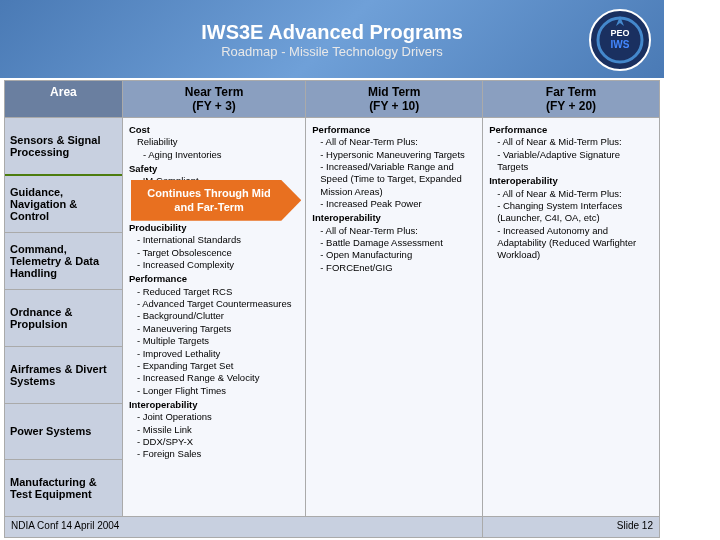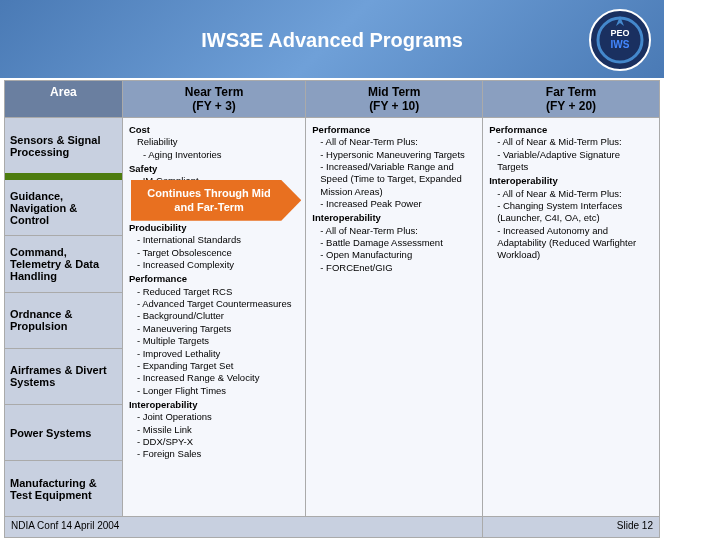--- a/index.html
+++ b/index.html
@@ -99,20 +99,21 @@
   </style>
 </head>
 <body>
 
 <div style="width:664px;height:540px;display:flex;flex-direction:column;">
 
   <div class="header">
     <div style="width:64px;"></div>
     <div class="header-text">
       <div class="header-title">IWS3E Advanced Programs</div>
+      <div class="header-subtitle">Roadmap - Missile Technology Drivers</div>
     </div>
 
     <div class="logo">
       <svg width="64" height="64" viewBox="0 0 64 64">
         <circle cx="32" cy="32" r="30" fill="#1a3060" stroke="#fff" stroke-width="2"></circle>
         <circle cx="32" cy="32" r="22" fill="none" stroke="#4488cc" stroke-width="3"></circle>
         <text x="32" y="28" text-anchor="middle" fill="#fff" font-size="9" font-weight="bold">PEO</text>
         <text x="32" y="40" text-anchor="middle" fill="#4488ff" font-size="10" font-weight="bold">IWS</text>
         <polygon points="32,8 36,18 32,15 28,18" fill="#4488cc"></polygon>
       </svg>
@@ -145,21 +146,21 @@
             <div>Far Term</div>
             <div>(FY + 20)</div>
           </th>
         </tr>
       </thead>
       <tbody>
         <tr>
 
           <td style="background:#c8d0e0;border:1px solid #aaa;vertical-align:top;padding:0;">
             <div style="display:flex;flex-direction:column;height:100%;">
-              <div class="area-cell" style="flex:1;display:flex;align-items:center;border-bottom:7px solid #4d7c0f;">
+              <div class="area-cell" style="flex:1;display:flex;align-items:center;border-bottom:2px solid #4d7c0f;">
                 <span>Sensors &amp; Signal Processing</span>
               </div>
               <div class="area-cell" style="flex:1;display:flex;align-items:center;border-bottom:1px solid #aaa;">
                 <span>Guidance, Navigation &amp; Control</span>
               </div>
               <div class="area-cell" style="flex:1;display:flex;align-items:center;border-bottom:1px solid #aaa;">
                 <span>Command, Telemetry &amp; Data Handling</span>
               </div>
               <div class="area-cell" style="flex:1;display:flex;align-items:center;border-bottom:1px solid #aaa;">
                 <span>Ordnance &amp; Propulsion</span>

